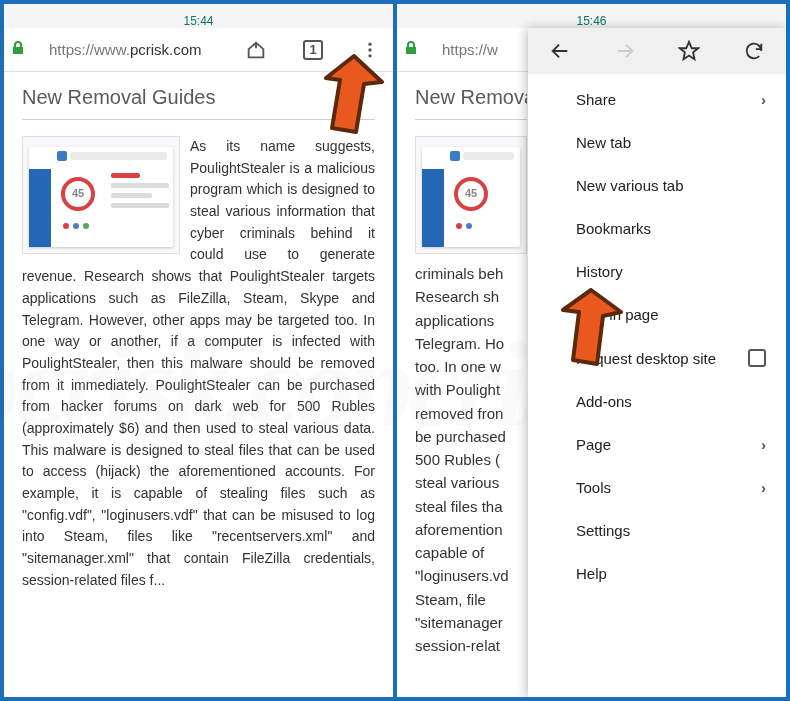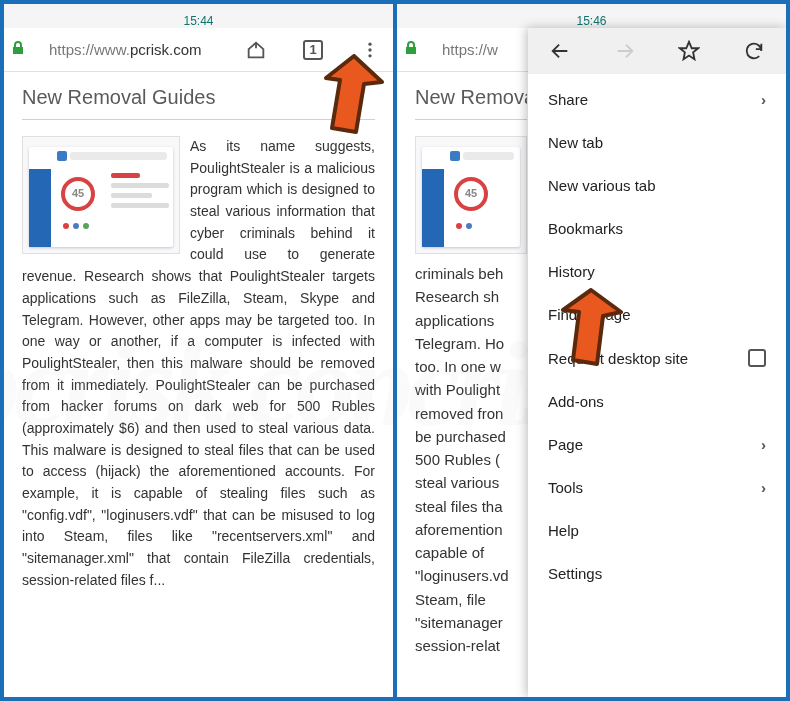--- a/index.html
+++ b/index.html
@@ -128,20 +128,21 @@
     }
     .menu-nav .disabled { color: #bbb; }
     .menu-list { padding: 4px 0; }
     .menu-item {
       padding: 13px 20px;
       font-size: 15px;
       color: #222;
       display: flex;
       align-items: center;
       justify-content: space-between;
+      margin-left: 28px;
     }
     .menu-chev { color: #555; font-weight:bold; }
     .menu-checkbox {
       width: 18px; height: 18px; border: 2px solid #555; border-radius: 3px;
     }
 
     
     .arrow-pointer {
       position: absolute;
       z-index: 50;
@@ -340,24 +341,24 @@
         </div>
       <div class="menu-item">
           <span>Page</span>
           <span class="menu-chev">›</span>
         </div>
       <div class="menu-item">
           <span>Tools</span>
           <span class="menu-chev">›</span>
         </div>
       <div class="menu-item">
+          <span>Settings</span>
+        </div>
+      <div class="menu-item">
           <span>Help</span>
-        </div>
-      <div class="menu-item">
-          <span>Settings</span>
         </div>
     </div>
   </div>
 
   <svg class="arrow-pointer" style="left:152px; top:284px;" width="78" height="84" viewBox="0 0 78 84">
     <path d="M42 2 L72 24 L54 28 L48 76 L24 72 L30 24 L14 22 Z" fill="#e8581f" stroke="#5b2a0c" stroke-width="4" stroke-linejoin="round"></path>
   </svg>
 </div>
 
 </body></html>

